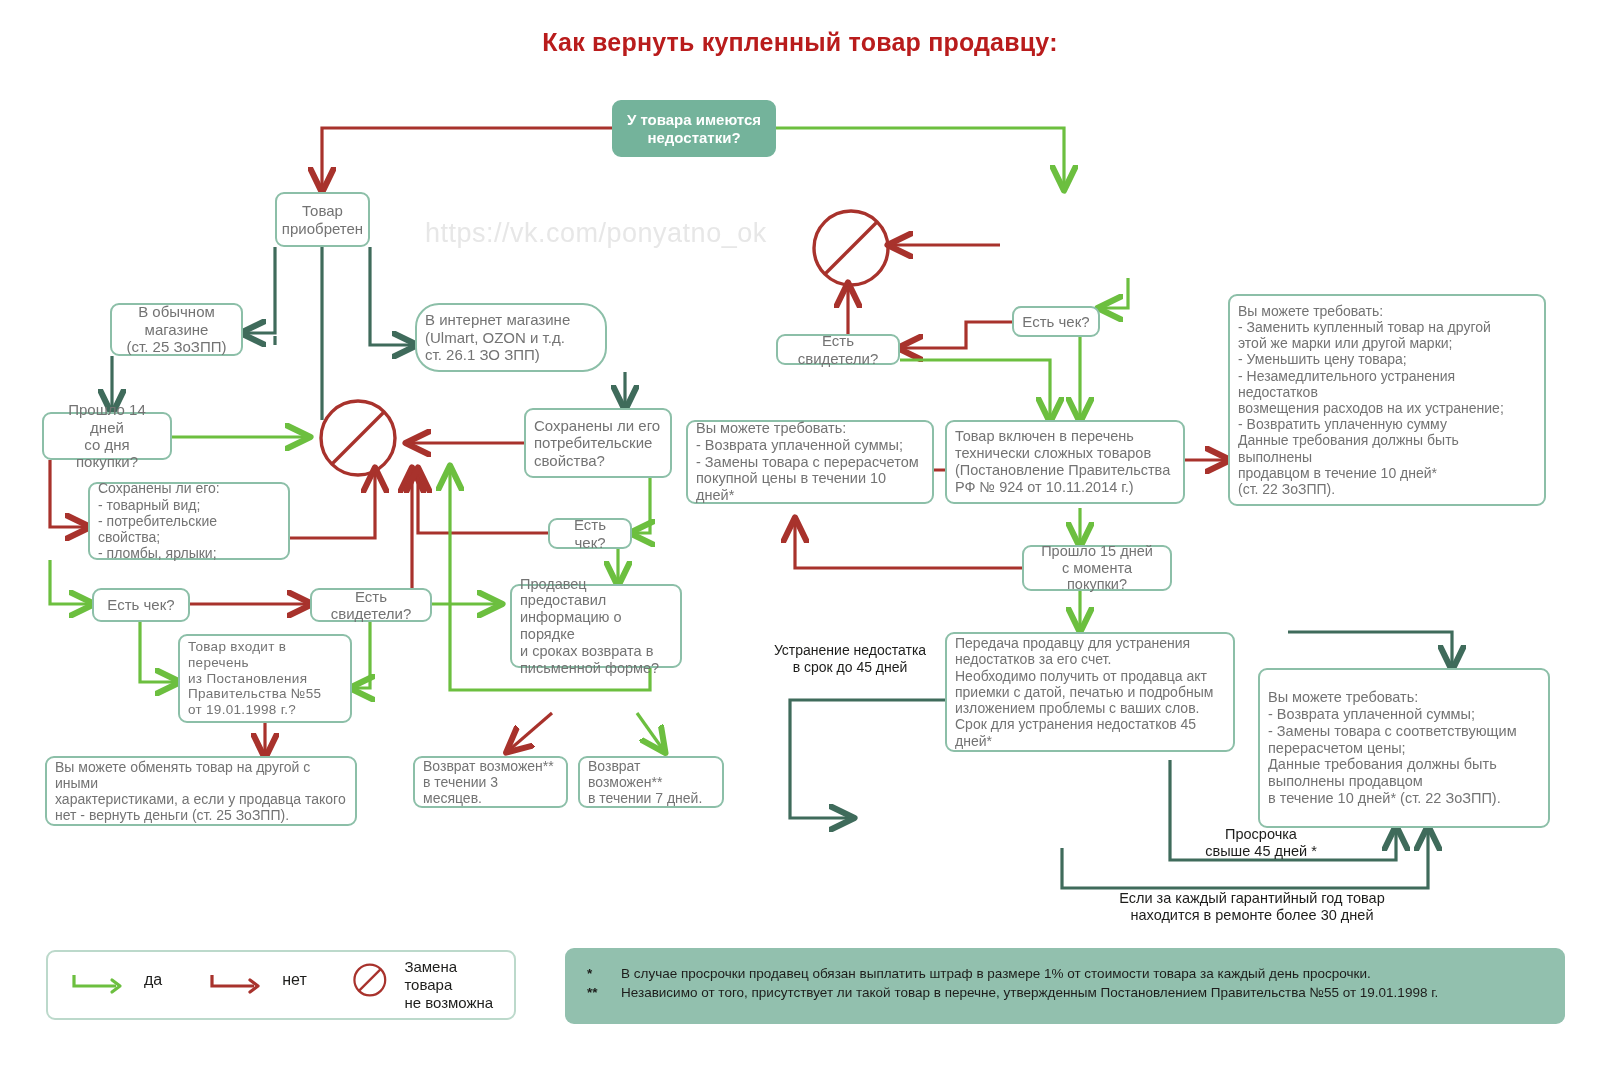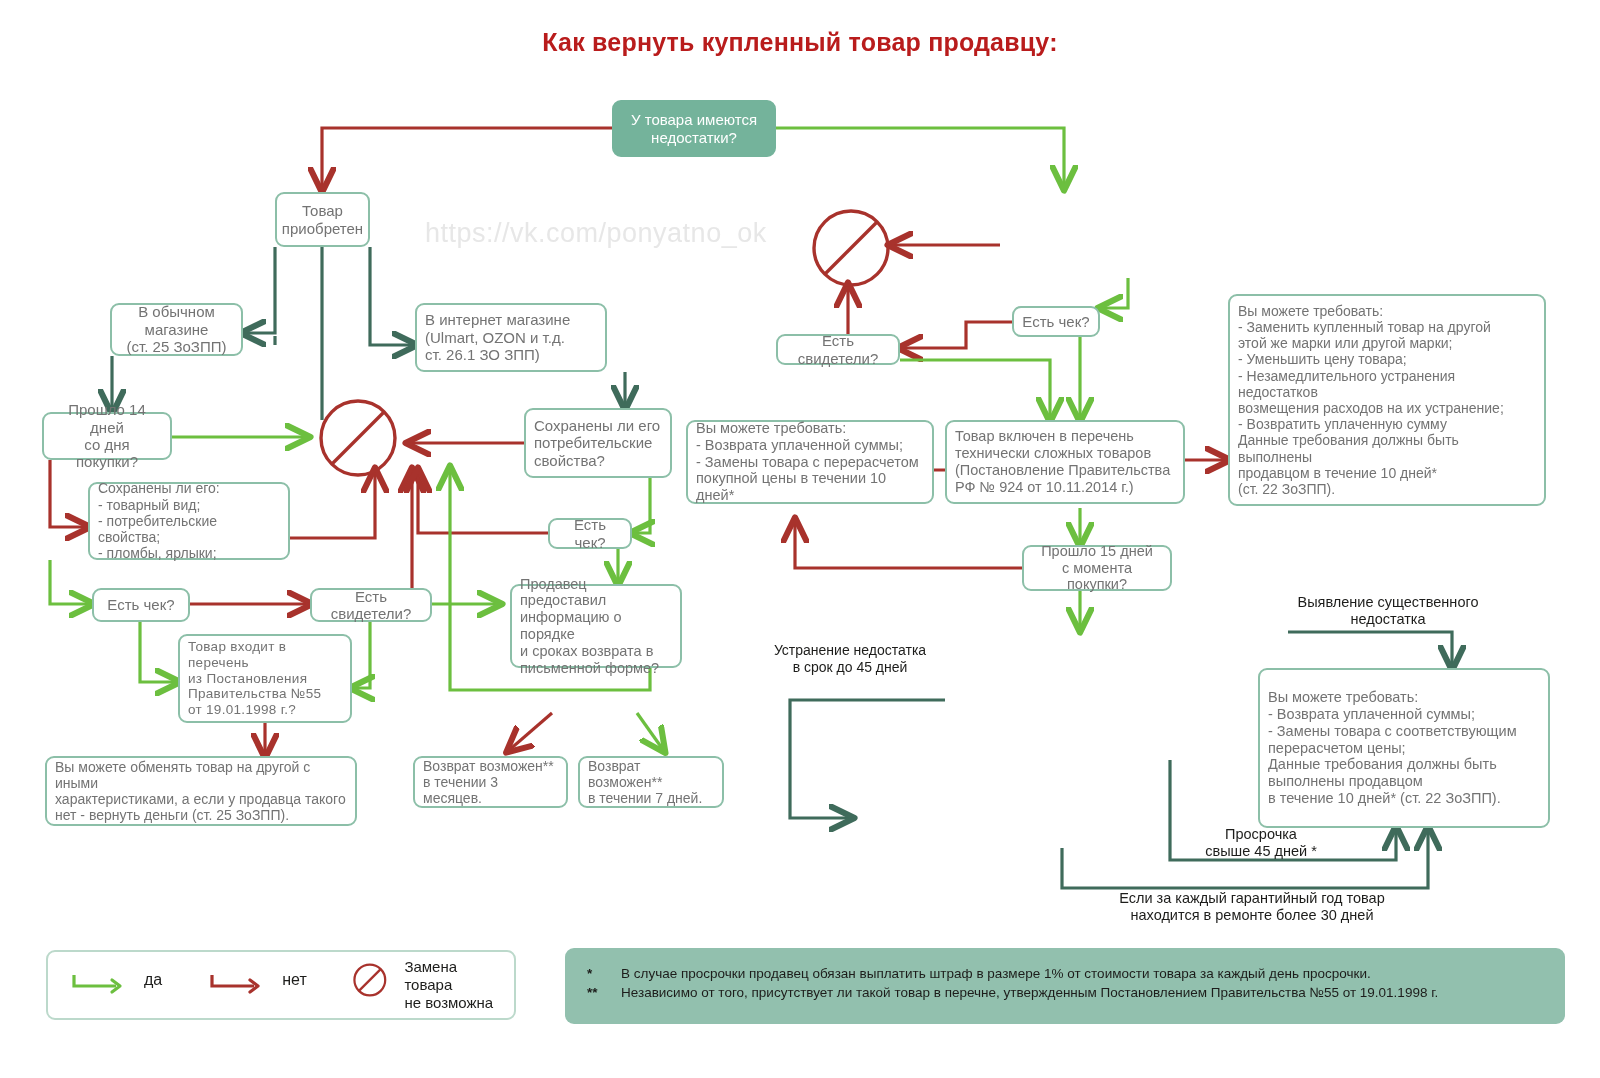--- a/index.html
+++ b/index.html
@@ -22,21 +22,21 @@
     border:2px solid #8cbfa8;border-radius:9px;background:#fff;
     color:#737373;line-height:1.16;
     padding:5px 8px;
     display:flex;align-items:center;
     white-space:pre-line;
   }
   .node.c{justify-content:center;text-align:center;}
   .node.l{justify-content:flex-start;text-align:left;}
 
   .node.filled{
-    background:#74b39b;border-color:#74b39b;color:#ffffff;font-weight:400;
+    background:#74b39b;border-color:#74b39b;color:#ffffff;font-weight:700;
   }
 
   .plaintext{
     position:absolute;color:#1d1d1b;text-align:center;line-height:1.2;
     white-space:pre-line;
   }
 
   .banner{
     position:absolute;box-sizing:border-box;background:#92c0ae;border-radius:9px;
     color:#1d1d1b;padding:14px 22px;
@@ -169,21 +169,21 @@
   <div class="node filled c" style="left:612px;top:100px;width:164px;height:57px;font-size:15px;">У товара имеются
 недостатки?</div>
 
   <div class="node c" style="left:275px;top:192px;width:95px;height:55px;font-size:15px;">Товар
 приобретен</div>
 
   <div class="node c" style="left:110px;top:303px;width:133px;height:53px;font-size:15px;">В обычном
 магазине
 (ст. 25 ЗоЗПП)</div>
 
-  <div class="node l" style="left:415px;top:303px;width:192px;height:69px;font-size:15px;">В интернет магазине
+  <div class="node l" style="left:415px;top:303px;width:192px;height:69px;font-size:15px;border-radius:24px;">В интернет магазине
 (Ulmart, OZON и т.д.
 ст. 26.1 ЗО ЗПП)</div>
 
   <div class="node l" style="left:42px;top:412px;width:130px;height:48px;font-size:15px;text-align:center;">Прошло 14 дней
 со дня покупки?</div>
 
   <div class="node l" style="left:88px;top:482px;width:202px;height:78px;font-size:14px;">Сохранены ли его:
 - товарный вид;
 - потребительские свойства;
 - пломбы, ярлыки;</div>
@@ -240,35 +240,39 @@
 - Незамедлительного устранения недостатков
 возмещения расходов на их устранение;
 - Возвратить уплаченную сумму
 Данные требования должны быть выполнены
 продавцом в течение 10 дней*
 (ст. 22 ЗоЗПП).</div>
 
   <div class="node c" style="left:1022px;top:545px;width:150px;height:46px;font-size:14.5px;">Прошло 15 дней
 с момента покупки?</div>
 
+  <div class="node l" style="left:945px;top:632px;width:290px;height:120px;font-size:14px;">Передача продавцу для устранения
+недостатков за его счет.
+Необходимо получить от продавца акт
+приемки с датой, печатью и подробным
+изложением проблемы с ваших слов.
+Срок для устранения недостатков 45 дней*</div>
 
 
   <div class="node l" style="left:1258px;top:668px;width:292px;height:160px;font-size:14.5px;">Вы можете требовать:
 - Возврата уплаченной суммы;
 - Замены товара с соответствующим
 перерасчетом цены;
 Данные требования должны быть
 выполнены продавцом
 в течение 10 дней* (ст. 22 ЗоЗПП).</div>
 
   <div class="plaintext" style="left:758px;top:642px;width:184px;font-size:14px;">Устранение недостатка
 в срок до 45 дней</div>
 
-  <div class="plaintext" style="left:1262px;top:594px;width:252px;font-size:14.5px;">Выявление существенного
-недостатка</div>
 
   <div class="plaintext" style="left:1168px;top:826px;width:186px;font-size:14.5px;">Просрочка
 свыше 45 дней *</div>
 
   <div class="plaintext" style="left:1082px;top:890px;width:340px;font-size:14.5px;">Если за каждый гарантийный год товар
 находится в ремонте более 30 дней</div>
 
   <div class="legend" style="left:46px;top:950px;width:470px;height:70px;padding:0 20px;gap:44px;">
 
     <div class="item">

